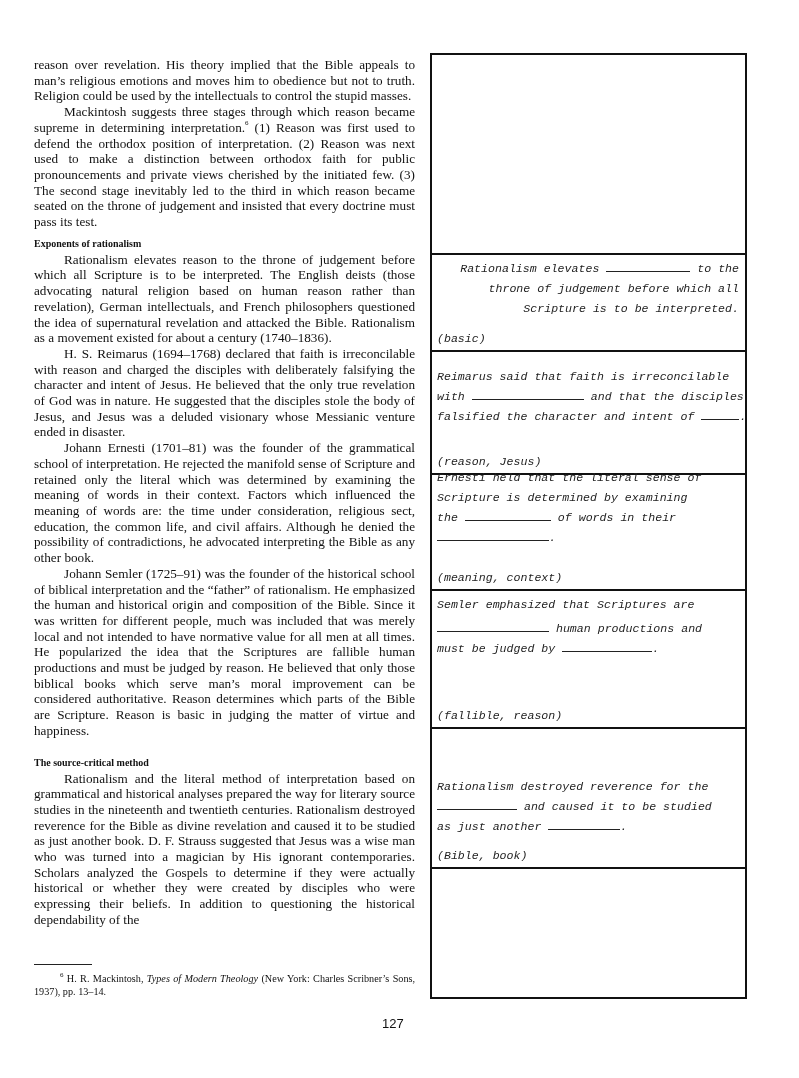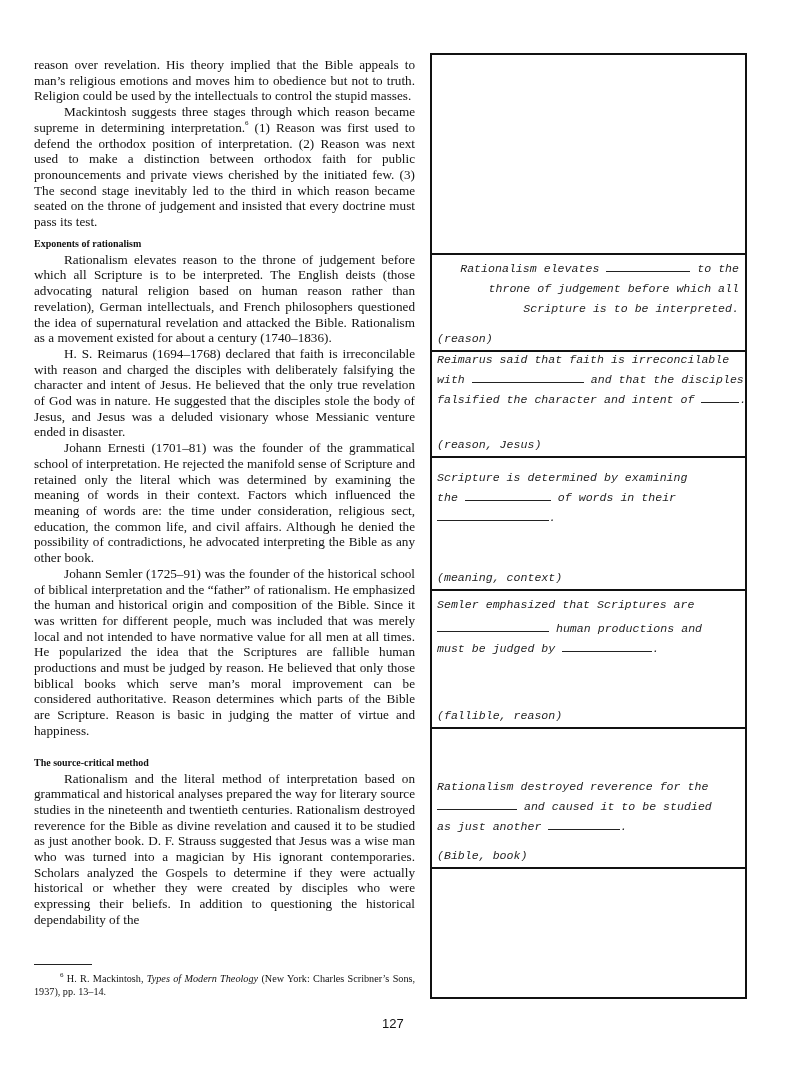--- a/index.html
+++ b/index.html
@@ -66,31 +66,32 @@
 <div class="page-number">127</div>
 
 <div class="frames">
 
   <div class="frame" style="top:0; height:200px;"></div>
 
   <div class="frame" style="top:200px; height:97px;text-align:right;">
     <div class="line"><span>Rationalism elevates </span><span class="blank" style="width:84px"></span><span> to the</span></div>
     <div class="line">throne of judgement before which all</div>
     <div class="line">Scripture is to be interpreted.</div>
-    <div class="answer">(reason)</div>
+    <div class="answer">(basic)</div>
   </div>
 
-  <div class="frame" style="top:291px; height:112px;">
+  <div class="frame" style="top:308px; height:112px;">
     <div class="line">Reimarus said that faith is irreconcilable</div>
     <div class="line"><span>with </span><span class="blank" style="width:112px"></span><span> and that the disciples</span></div>
     <div class="line"><span>falsified the character and intent of </span><span class="blank" style="width:38px"></span><span>.</span></div>
     <div class="answer">(reason, Jesus)</div>
   </div>
 
   <div class="frame" style="top:409px; height:127px;">
+    <div class="line">Ernesti held that the literal sense of</div>
     <div class="line">Scripture is determined by examining</div>
     <div class="line"><span>the </span><span class="blank" style="width:86px"></span><span> of words in their</span></div>
     <div class="line"><span class="blank" style="width:112px"></span><span>.</span></div>
     <div class="answer">(meaning, context)</div>
   </div>
 
   <div class="frame" style="top:536px; height:138px;">
     <div class="line">Semler emphasized that Scriptures are</div>
     <div class="line" style="margin-top:4px"><span class="blank" style="width:112px"></span><span> human productions and</span></div>
     <div class="line" style=""><span>must be judged by </span><span class="blank" style="width:90px"></span><span>.</span></div>

